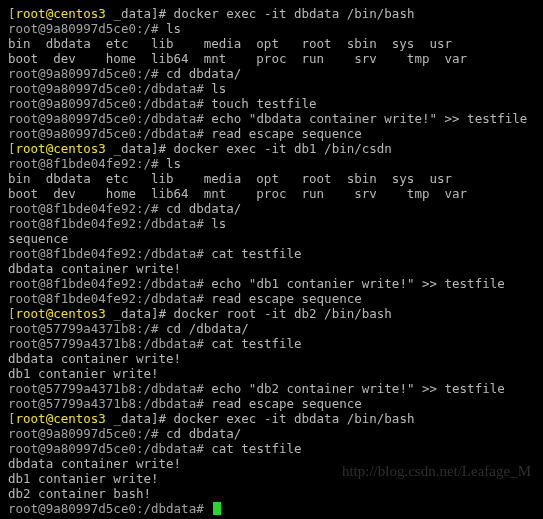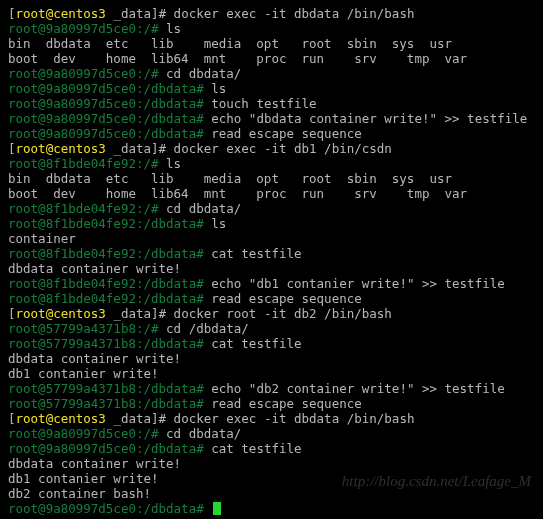--- a/index.html
+++ b/index.html
@@ -10,36 +10,35 @@
       font-family: "Consolas", "Courier New", monospace;
       font-size: 12.5px;
       line-height: 15px;
       width: 527px;
       height: 507px;
       overflow: hidden;
       position: relative;
     }
     .line { white-space: pre; }
     .yel { color: #f0e02a; text-align: center; }
-    .grn { color: #15803d; margin-top: 40px; }
+    .grn { color: #a3a3a3; margin-top: 40px; }
     .cursor {
       display: inline-block;
       width: 8px;
       height: 13px;
       background: #24d830;
       vertical-align: -2px;
       margin-left: 2px;
     }
     .watermark {
       position: absolute;
       right: 12px;
-      bottom: 30px;
+      bottom: 40px;
       color: #444;
       opacity: 0.7;
-      font-style: italic;
       font-family: Georgia, serif;
       font-size: 15px;
       pointer-events: none;
     }
     pre.term {
       margin: 0;
     }
   </style>
 </head>
 <body>
@@ -52,21 +51,21 @@
 <span class="line"><span class="grn">root@<span>9a80997d5ce0</span>:<span>/dbdata</span># </span><span>ls</span></span>
 <span class="line"><span class="grn">root@<span>9a80997d5ce0</span>:<span>/dbdata</span># </span><span>touch testfile</span></span>
 <span class="line"><span class="grn">root@<span>9a80997d5ce0</span>:<span>/dbdata</span># </span><span>echo "dbdata container write!" &gt;&gt; testfile</span></span>
 <span class="line"><span class="grn">root@<span>9a80997d5ce0</span>:<span>/dbdata</span># </span><span>read escape sequence</span></span>
 <span class="line"><span>[<span class="yel"><span>root</span>@<span>centos3</span></span> <span>_data</span>]# </span><span>docker exec -it db1 /bin/csdn</span></span>
 <span class="line"><span class="grn">root@<span>8f1bde04fe92</span>:/# </span><span>ls</span></span>
 <span class="line"><span>bin  dbdata  etc   lib    media  opt   root  sbin  sys  usr</span></span>
 <span class="line"><span>boot  dev    home  lib64  mnt    proc  run    srv    tmp  var</span></span>
 <span class="line"><span class="grn">root@<span>8f1bde04fe92</span>:/# </span><span>cd dbdata/</span></span>
 <span class="line"><span class="grn">root@<span>8f1bde04fe92</span>:<span>/dbdata</span># </span><span>ls</span></span>
-<span class="line"><span>container</span></span>
+<span class="line"><span>sequence</span></span>
 <span class="line"><span class="grn">root@<span>8f1bde04fe92</span>:<span>/dbdata</span># </span><span>cat testfile</span></span>
 <span class="line"><span>dbdata container write!</span></span>
 <span class="line"><span class="grn">root@<span>8f1bde04fe92</span>:<span>/dbdata</span># </span><span>echo "db1 contanier write!" &gt;&gt; testfile</span></span>
 <span class="line"><span class="grn">root@<span>8f1bde04fe92</span>:<span>/dbdata</span># </span><span>read escape sequence</span></span>
 <span class="line"><span>[<span class="yel"><span>root</span>@<span>centos3</span></span> <span>_data</span>]# </span><span>docker root -it db2 /bin/bash</span></span>
 <span class="line"><span class="grn">root@<span>57799a4371b8</span>:/# </span><span>cd /dbdata/</span></span>
 <span class="line"><span class="grn">root@<span>57799a4371b8</span>:<span>/dbdata</span># </span><span>cat testfile</span></span>
 <span class="line"><span>dbdata container write!</span></span>
 <span class="line"><span>db1 contanier write!</span></span>
 <span class="line"><span class="grn">root@<span>57799a4371b8</span>:<span>/dbdata</span># </span><span>echo "db2 container write!" &gt;&gt; testfile</span></span>

